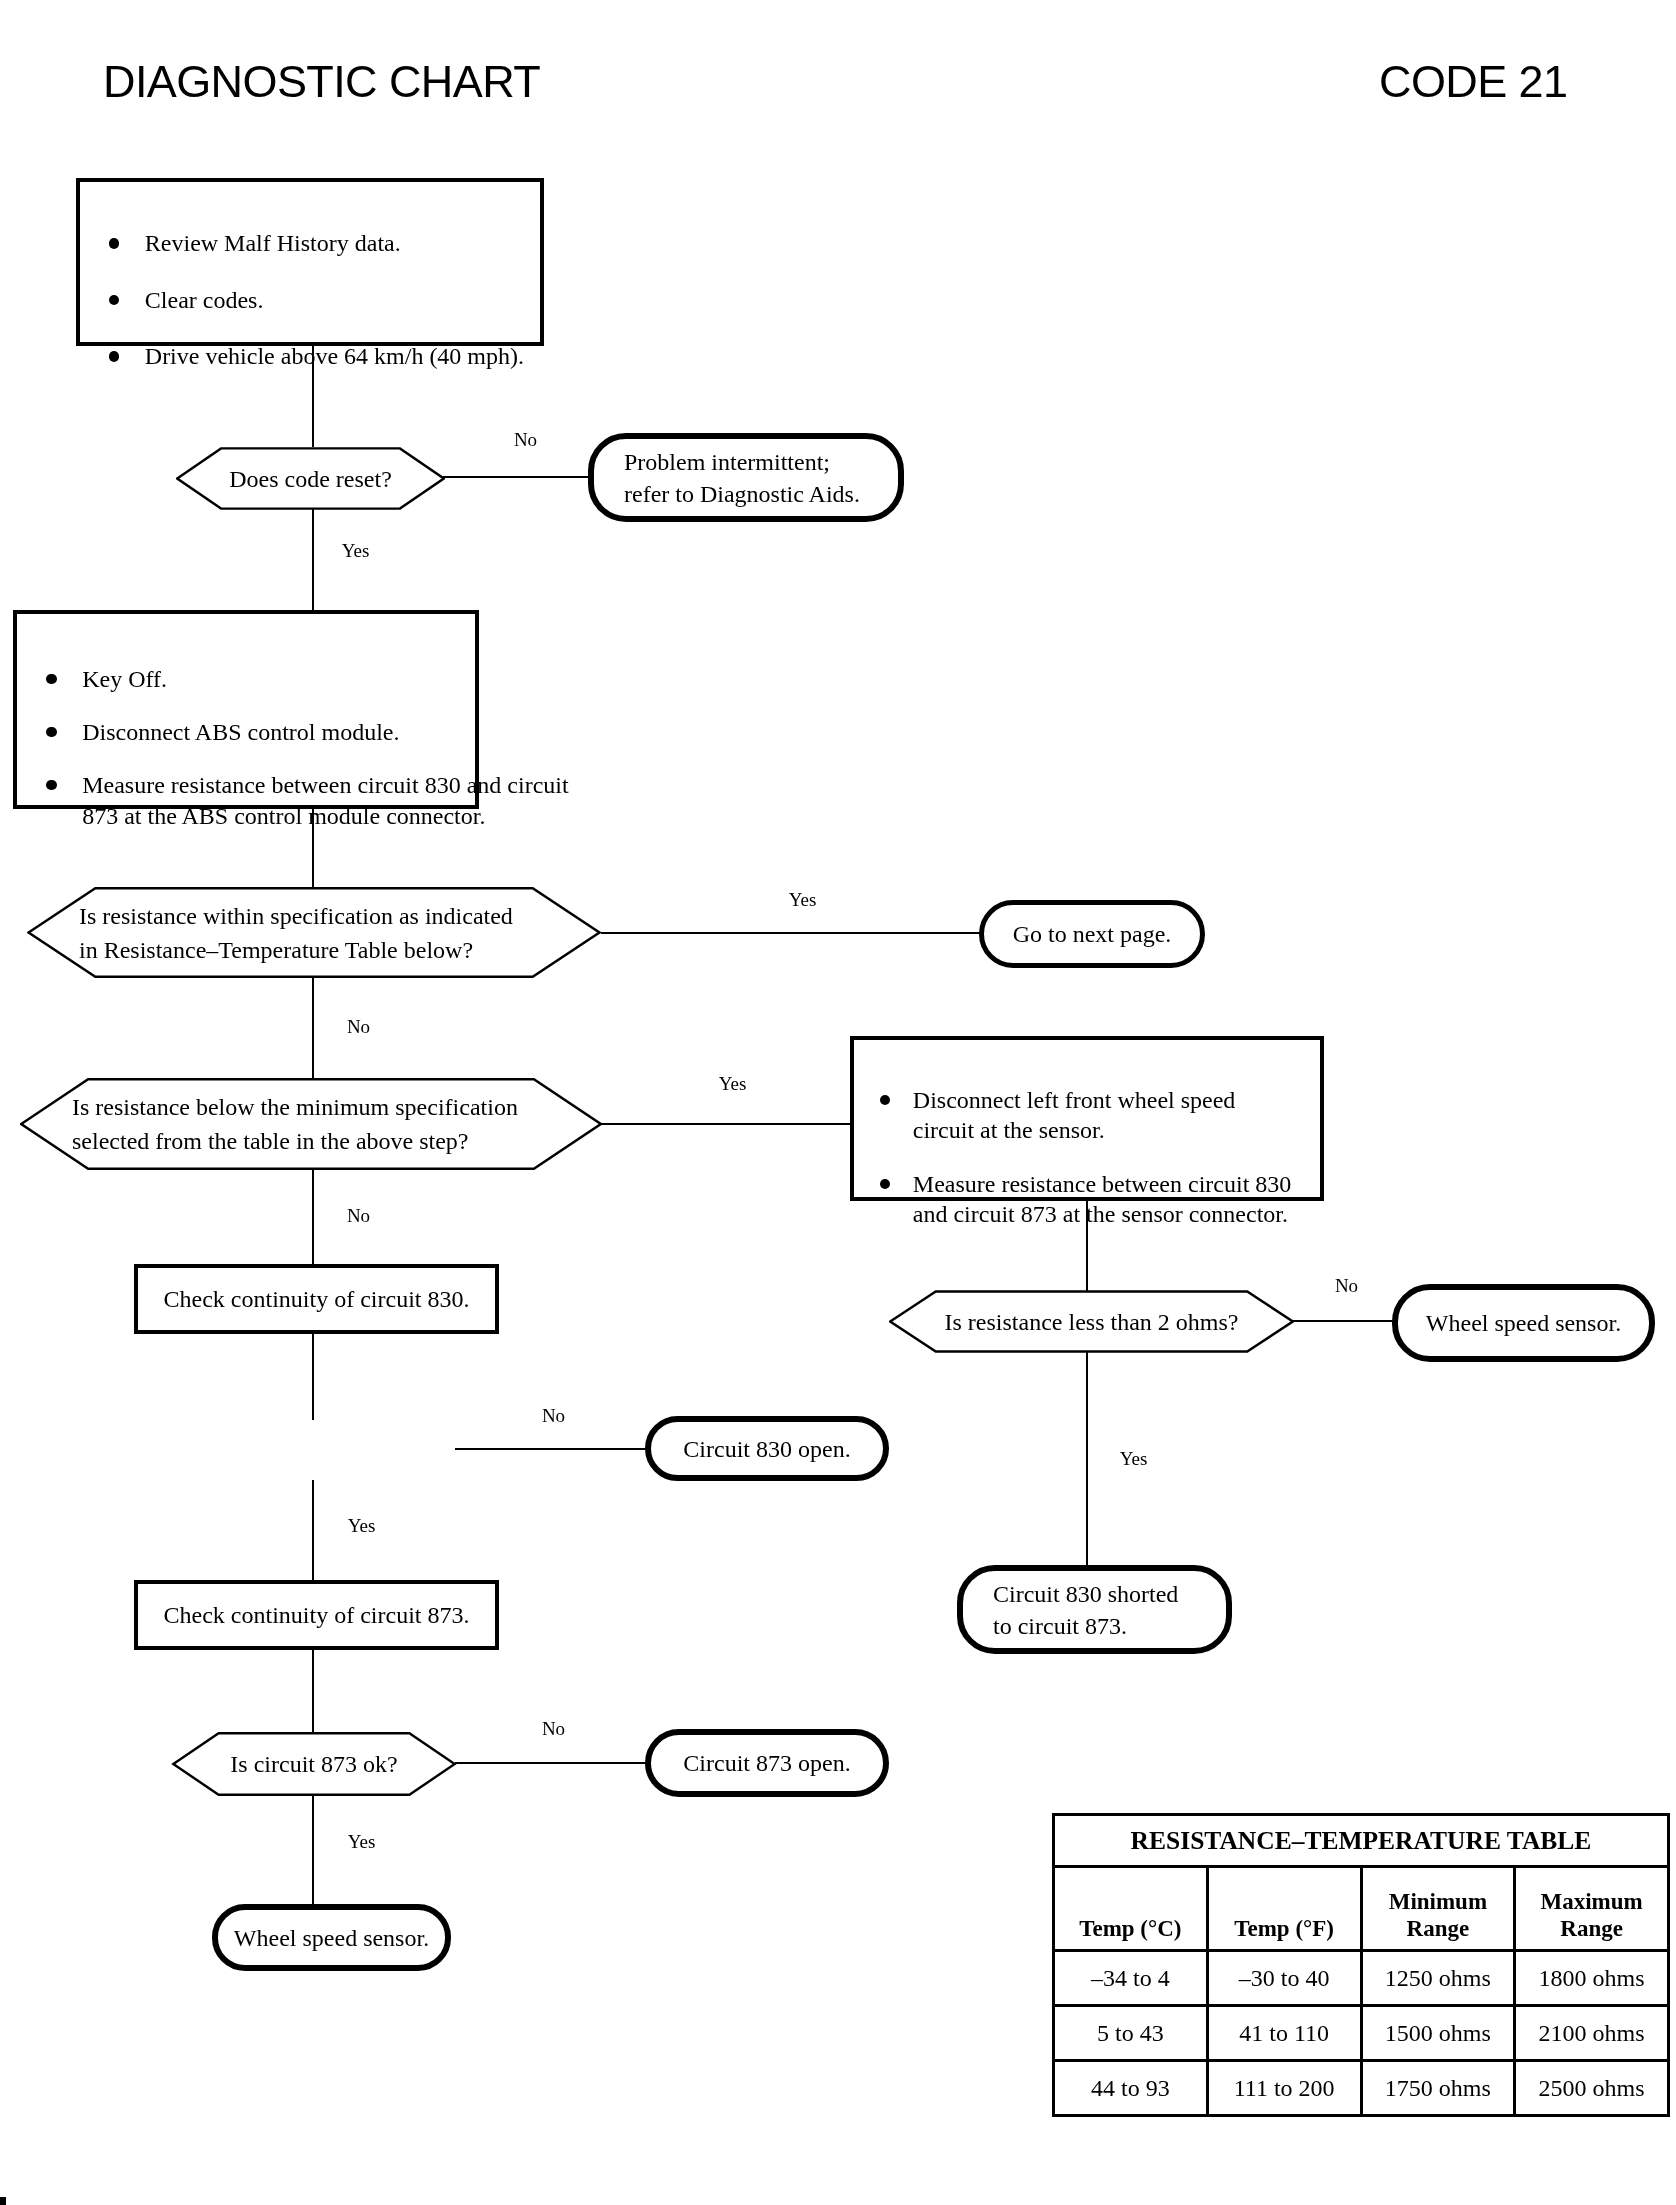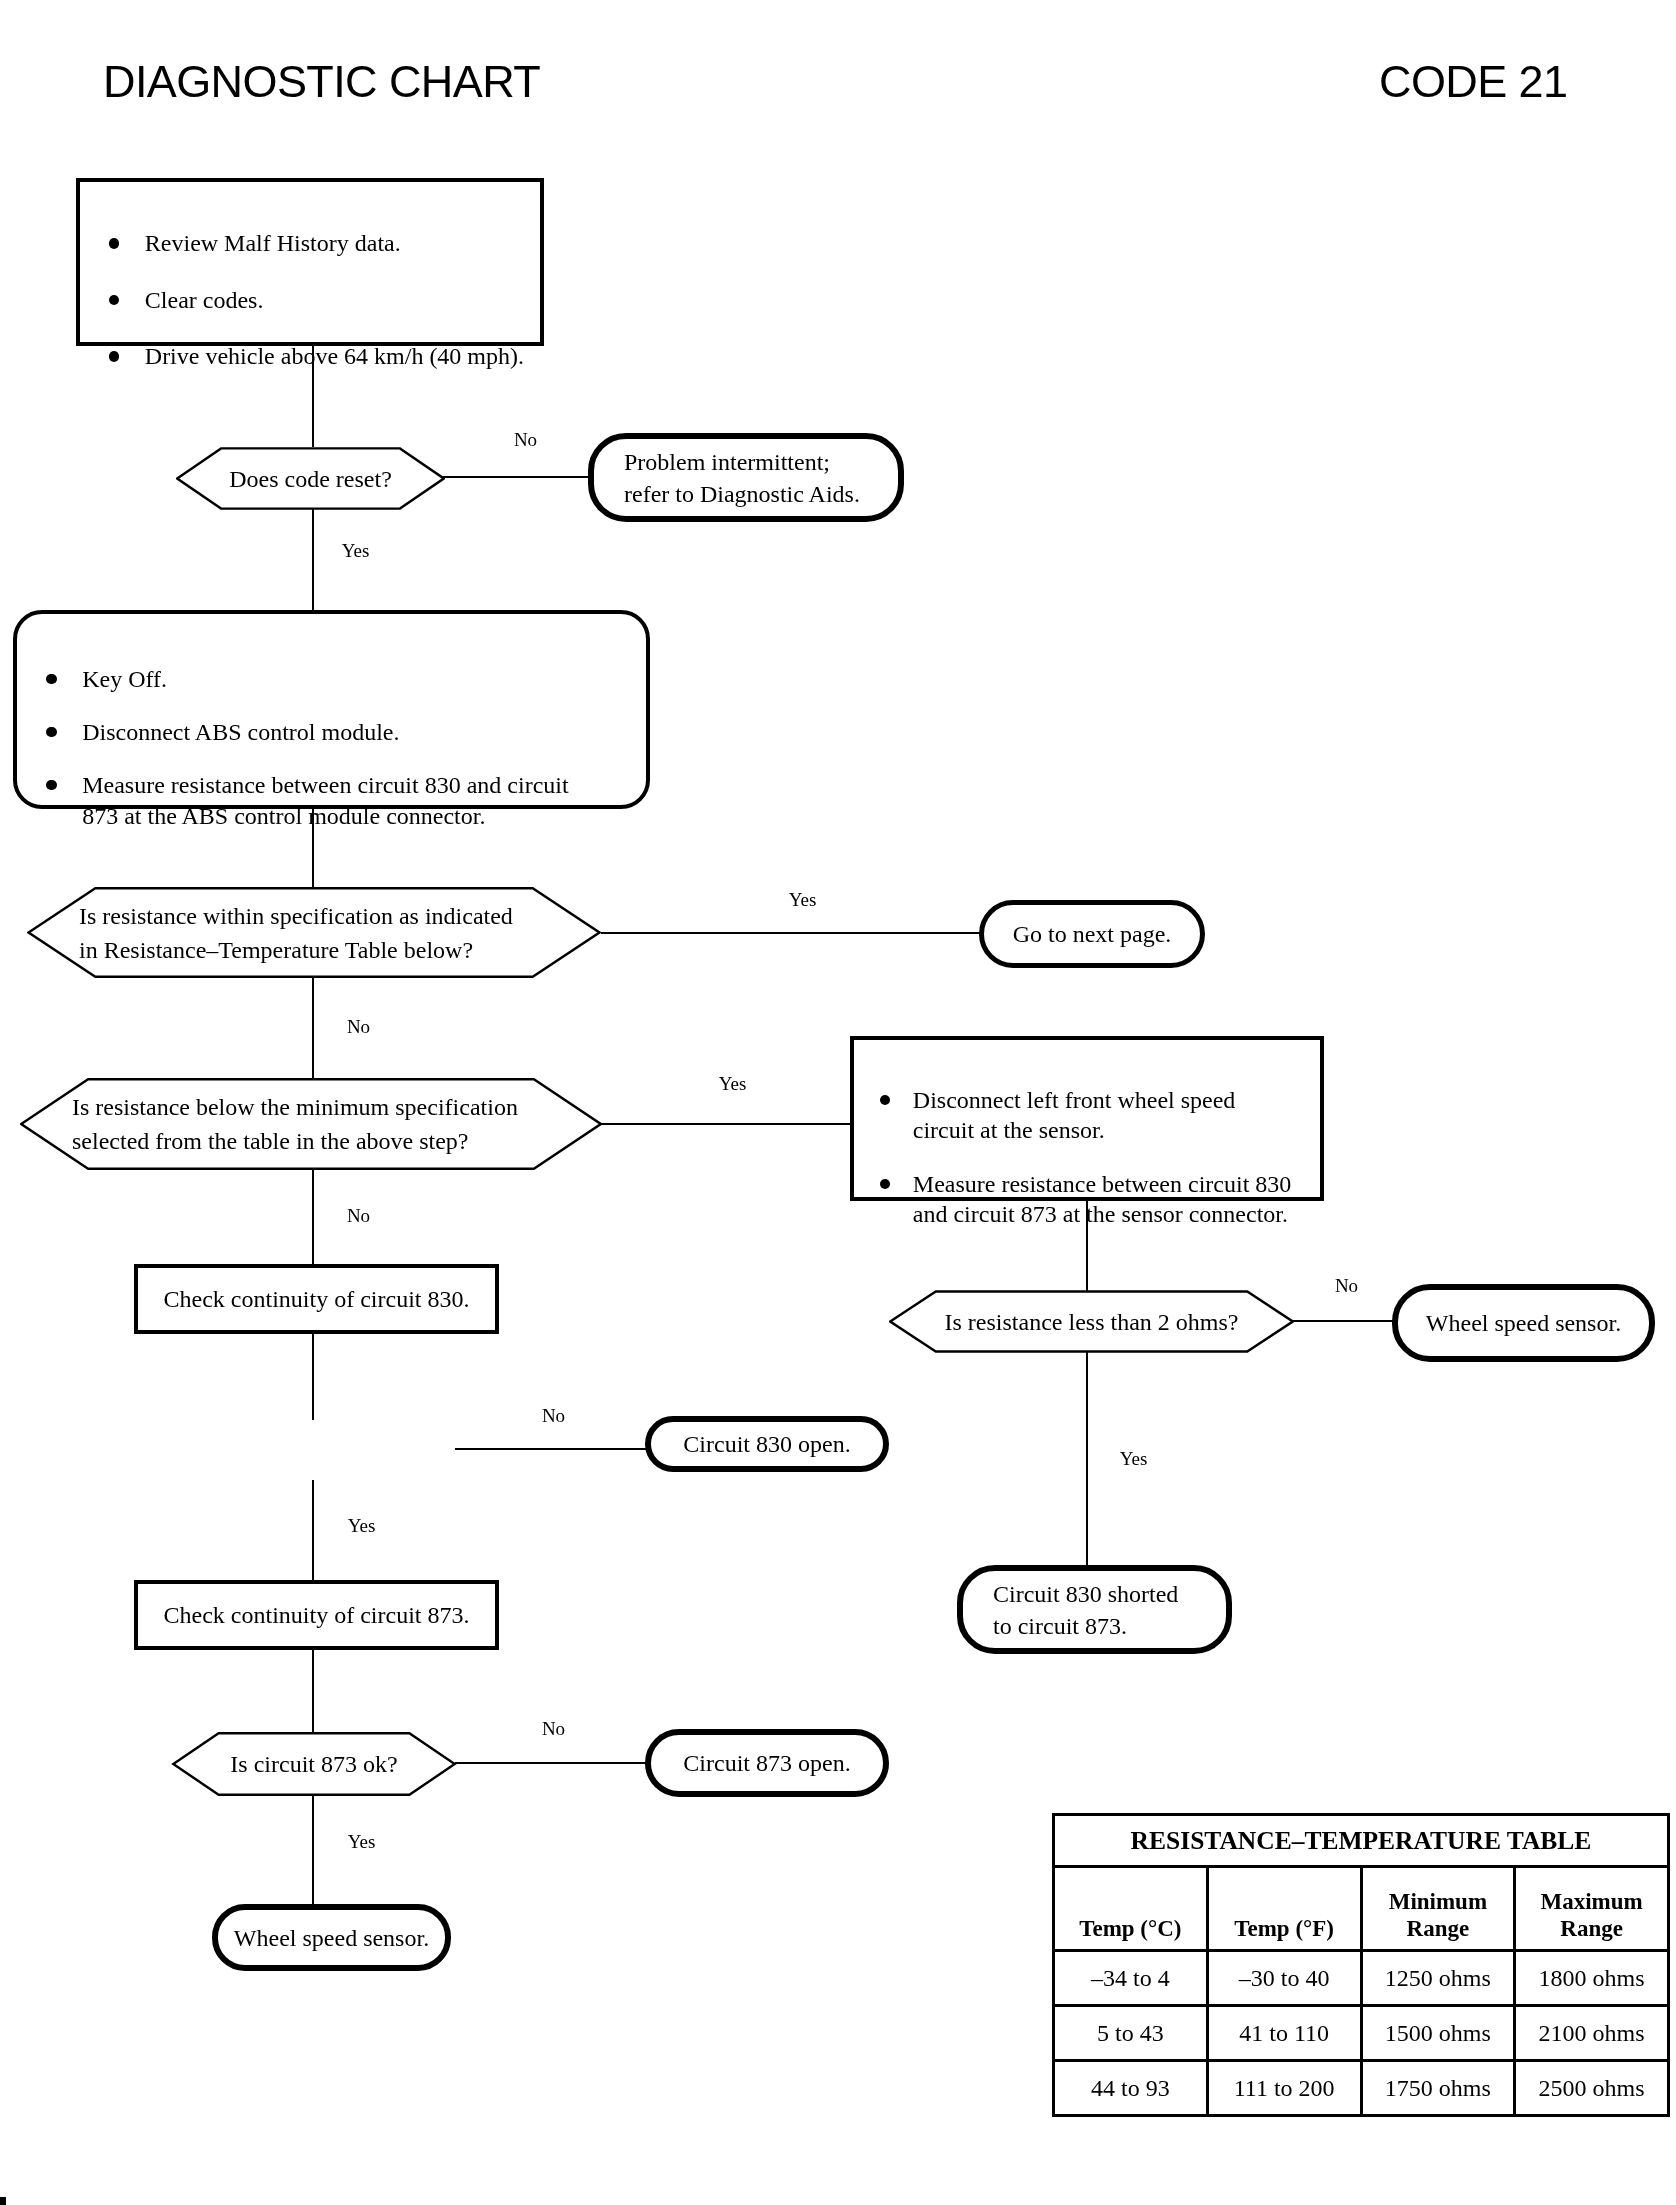--- a/index.html
+++ b/index.html
@@ -163,21 +163,21 @@
   <div class="blabel" style="left:486px; top:429px;">No</div>
 
   <div class="term left-align" style="left:588px; top:433px; width:316px; height:89px;">
     <div>Problem intermittent;</div>
     <div>refer to Diagnostic Aids.</div>
   </div>
 
   <div class="vline" style="left:312px; top:509px; height:102px;"></div>
   <div class="blabel" style="left:316px; top:540px;">Yes</div>
 
-  <div class="pbox" style="left:13.4px; top:610px; width:637px; height:199px;border-radius:29px;">
+  <div class="pbox" style="left:13.4px; top:610px; width:466px; height:199px;">
     <div class="items" style="gap:22px;">
       <div class="bullet-item">
         <span class="dot"></span>
         <div class="blines">
             <div class="bline">Key Off.</div>
           </div>
       </div>
       <div class="bullet-item">
         <span class="dot"></span>
         <div class="blines">
@@ -272,21 +272,21 @@
   <div class="term" style="left:1392px; top:1284px; width:263px; height:78px;">
     <div>Wheel speed sensor.</div>
   </div>
 
   <div class="vline" style="left:312px; top:1333px; height:87px;"></div>
 
 
   <div class="hline" style="left:455px; top:1448px; width:191px;"></div>
   <div class="blabel" style="left:514px; top:1405px;">No</div>
 
-  <div class="term" style="left:645px; top:1416px; width:244px; height:56px;">
+  <div class="term" style="left:645px; top:1416px; width:244px; height:65px;">
     <div>Circuit 830 open.</div>
   </div>
 
   <div class="vline" style="left:312px; top:1480px; height:102px;"></div>
   <div class="blabel" style="left:322px; top:1515px;">Yes</div>
 
   <div class="vline" style="left:1086px; top:1352px; height:215px;"></div>
   <div class="blabel" style="left:1094px; top:1448px;">Yes</div>
 
   <div class="term left-align" style="left:957px; top:1565px; width:275px; height:89px;">

